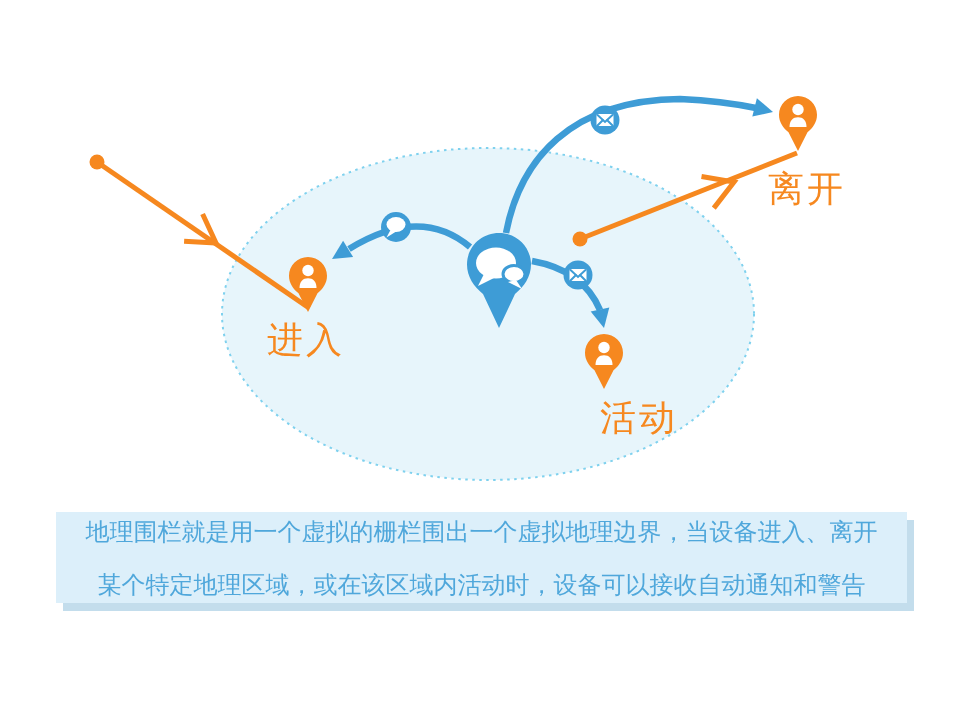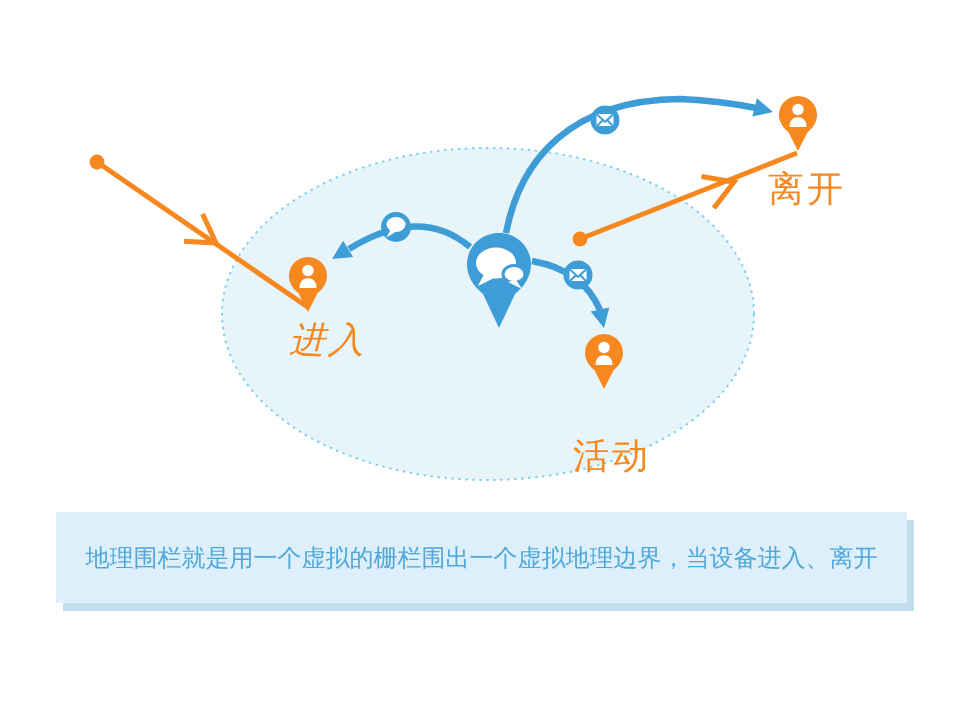--- a/index.html
+++ b/index.html
@@ -115,21 +115,22 @@
     </g>
 
     <g transform="translate(584,333)">
       <path class="orange-fill" d="M20 1 C9.5 1 1 9.3 1 19.7 C1 27 5 32.7 10.5 37.3 L20 56
                L29.5 37.3 C35 32.7 39 27 39 19.7 C39 9.3 30.5 1 20 1 Z"></path>
       <circle class="white-fill" cx="20" cy="14.5" r="5.7"></circle>
       <path class="white-fill" d="M11.5 32 C11.5 25.5 15 22.3 20 22.3 C25 22.3 28.5 25.5 28.5 32 Z"></path>
     </g>
   </svg>
 
-  <div class="pin-label" style="left:328px;top:316px;font-style:italic;">进入</div>
+  <div class="pin-label" style="left:306px;top:316px;">进入</div>
   <div class="pin-label" style="left:807px;top:165px;">离开</div>
-  <div class="pin-label" style="left:612px;top:394px;margin-top:38px;">活动</div>
+  <div class="pin-label" style="left:639px;top:394px;">活动</div>
 
   <div class="note-box">
     <div class="note-line">地理围栏就是用一个虚拟的栅栏围出一个虚拟地理边界，当设备进入、离开</div>
+    <div class="note-line">某个特定地理区域，或在该区域内活动时，设备可以接收自动通知和警告</div>
   </div>
 
 </div>
 
 </body></html>

